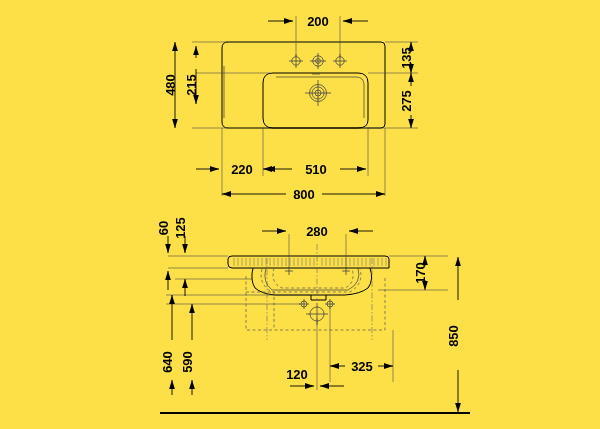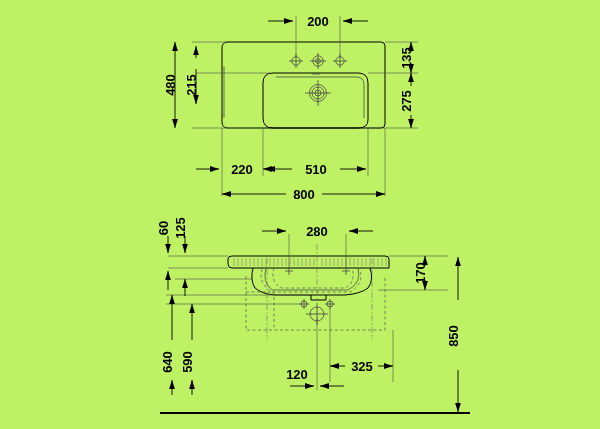--- a/index.html
+++ b/index.html
@@ -4,21 +4,21 @@
 <style>
   html, body {
     margin: 0;
     padding: 0;
     background: #ffffff;
   }
   #sheet {
     position: relative;
     width: 600px;
     height: 429px;
-    background: #bef264;
+    background: #fde047;
     font-family: "Liberation Sans", sans-serif;
     overflow: hidden;
   }
   #sheet svg {
     position: absolute;
     top: 0;
     left: 0;
     width: 600px;
     height: 429px;
   }

